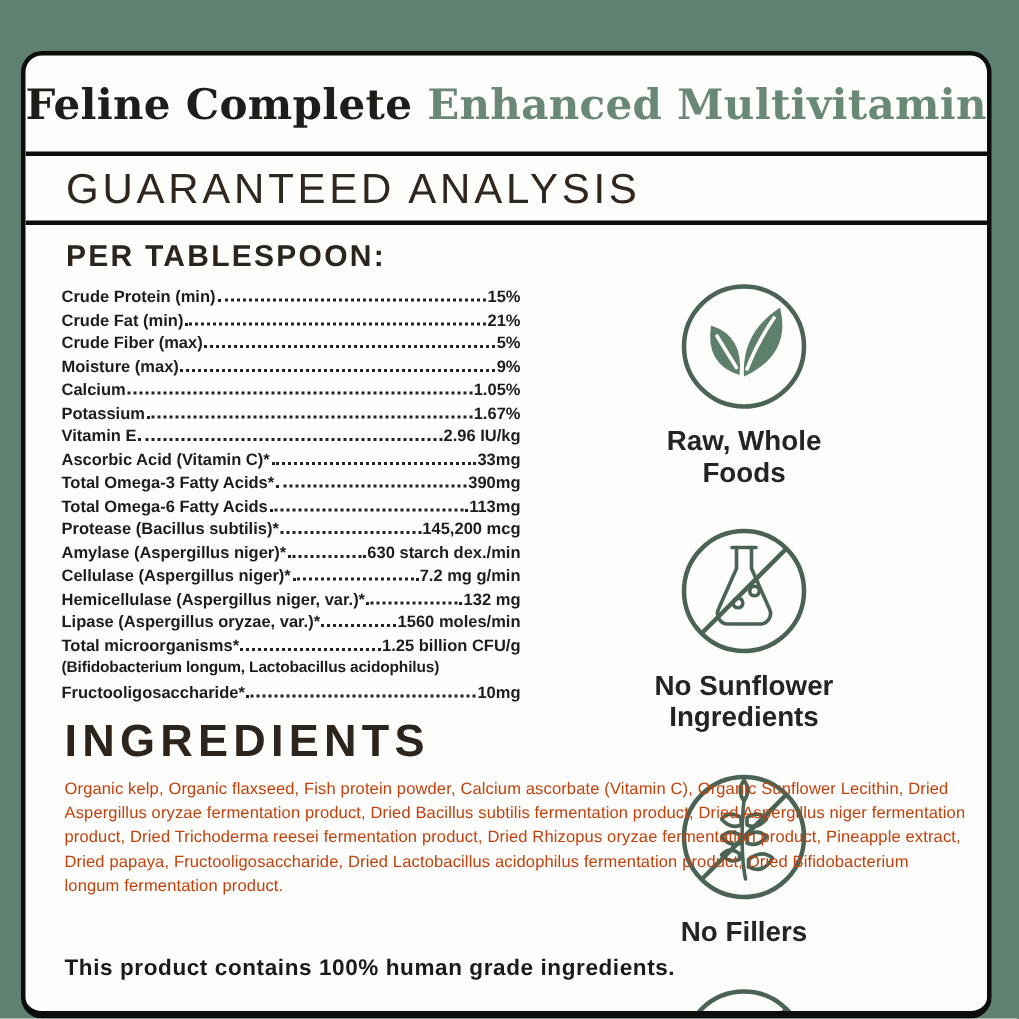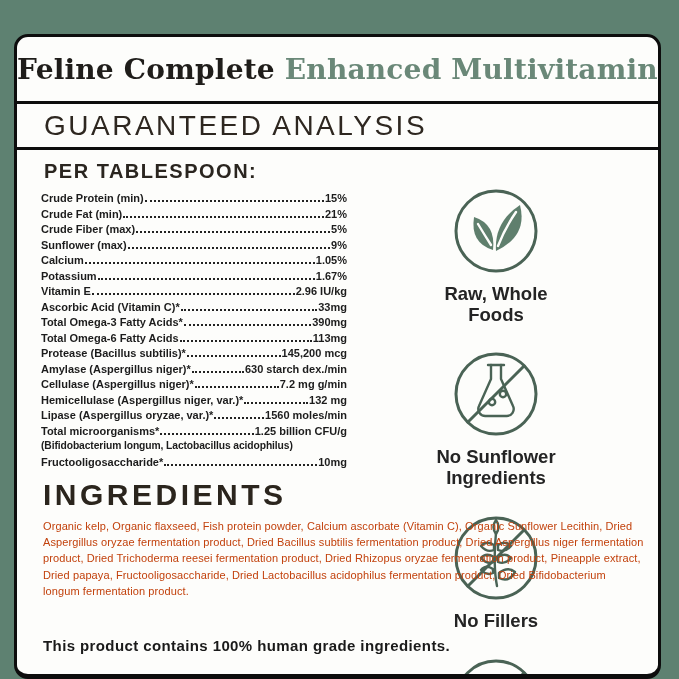--- a/index.html
+++ b/index.html
@@ -160,21 +160,21 @@
           <span class="lbl">Crude Fat (min)</span>
           <span class="leader"></span>
           <span class="val">21%</span>
         </div>
       <div class="row">
           <span class="lbl">Crude Fiber (max)</span>
           <span class="leader"></span>
           <span class="val">5%</span>
         </div>
       <div class="row">
-          <span class="lbl">Sunflower (max)</span>
+          <span class="lbl">Moisture (max)</span>
           <span class="leader"></span>
           <span class="val">9%</span>
         </div>
       <div class="row">
           <span class="lbl">Calcium</span>
           <span class="leader"></span>
           <span class="val">1.05%</span>
         </div>
       <div class="row">
           <span class="lbl">Potassium</span>

